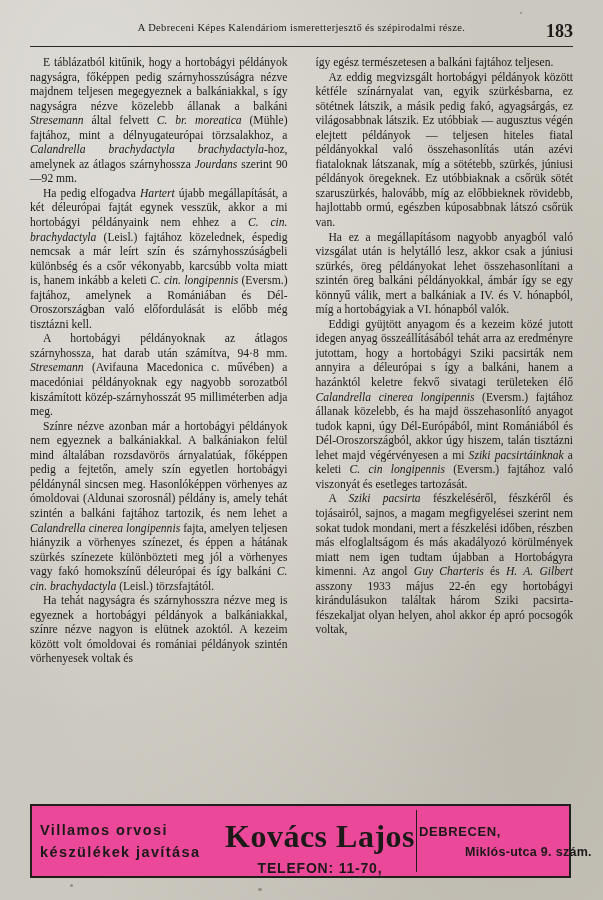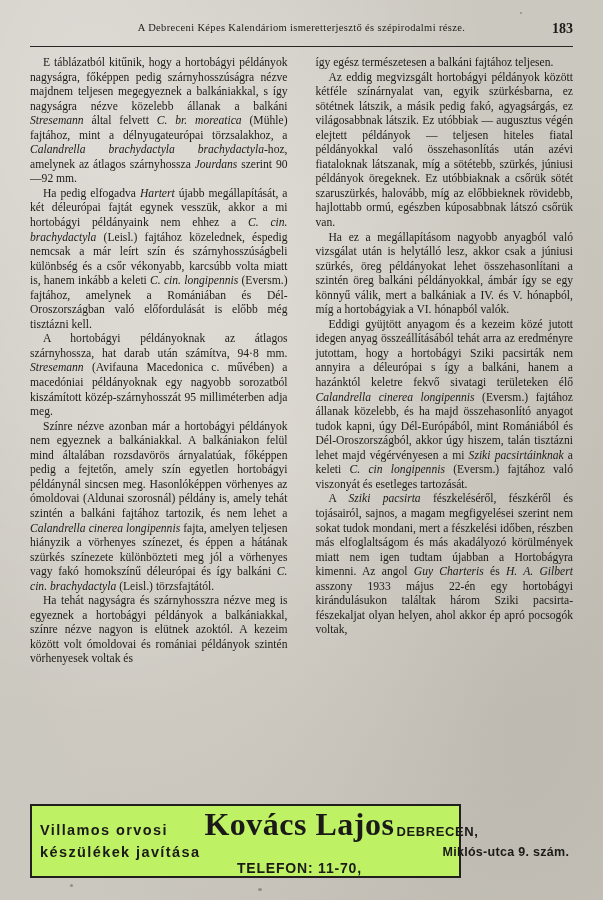--- a/index.html
+++ b/index.html
@@ -44,21 +44,21 @@
   }
   .runhead-title {
     font-size: 10.5px;
     letter-spacing: 0.35px;
     white-space: nowrap;
   }
   .folio {
     position: absolute;
     right: 0;
     top: -1px;
-    font-size: 14px;
+    font-size: 18px;
     font-weight: bold;
     font-style: normal;
     font-family: "Liberation Serif", serif;
   }
   .rule {
     height: 1px;
     background: #2a2824;
     margin-top: 2px;
     margin-bottom: 9px;
   }
@@ -81,27 +81,27 @@
   }
   .col p.noind {
     text-indent: 0;
   }
   i { font-style: italic; }
   
   .advert {
     position: absolute;
     left: 0;
     bottom: 0;
-    width: 431px;
+    width: 541px;
     height: 74px;
     border: 2px solid #201f1c;
     box-sizing: border-box;
     display: flex;
     align-items: stretch;
-    background: #bef264;
+    background: #ec4899;
   }
   .ad-left {
     width: 192px;
     padding: 6px 4px 4px 8px;
     box-sizing: border-box;
     display: flex;
     flex-direction: column;
     justify-content: center;
   }
   .ad-left div {
@@ -110,21 +110,21 @@
     font-size: 14.5px;
     letter-spacing: 1.4px;
     line-height: 1.5;
     white-space: nowrap;
   }
   .ad-mid {
     flex: 1;
     display: flex;
     flex-direction: column;
     align-items: center;
-    justify-content: space-between;
+    justify-content: flex-end;
     padding-top: 2px;
   }
   .ad-name {
     font-family: "Liberation Serif", serif;
     font-weight: bold;
     font-size: 32px;
     letter-spacing: 0.5px;
     line-height: 1;
     white-space: nowrap;
   }

